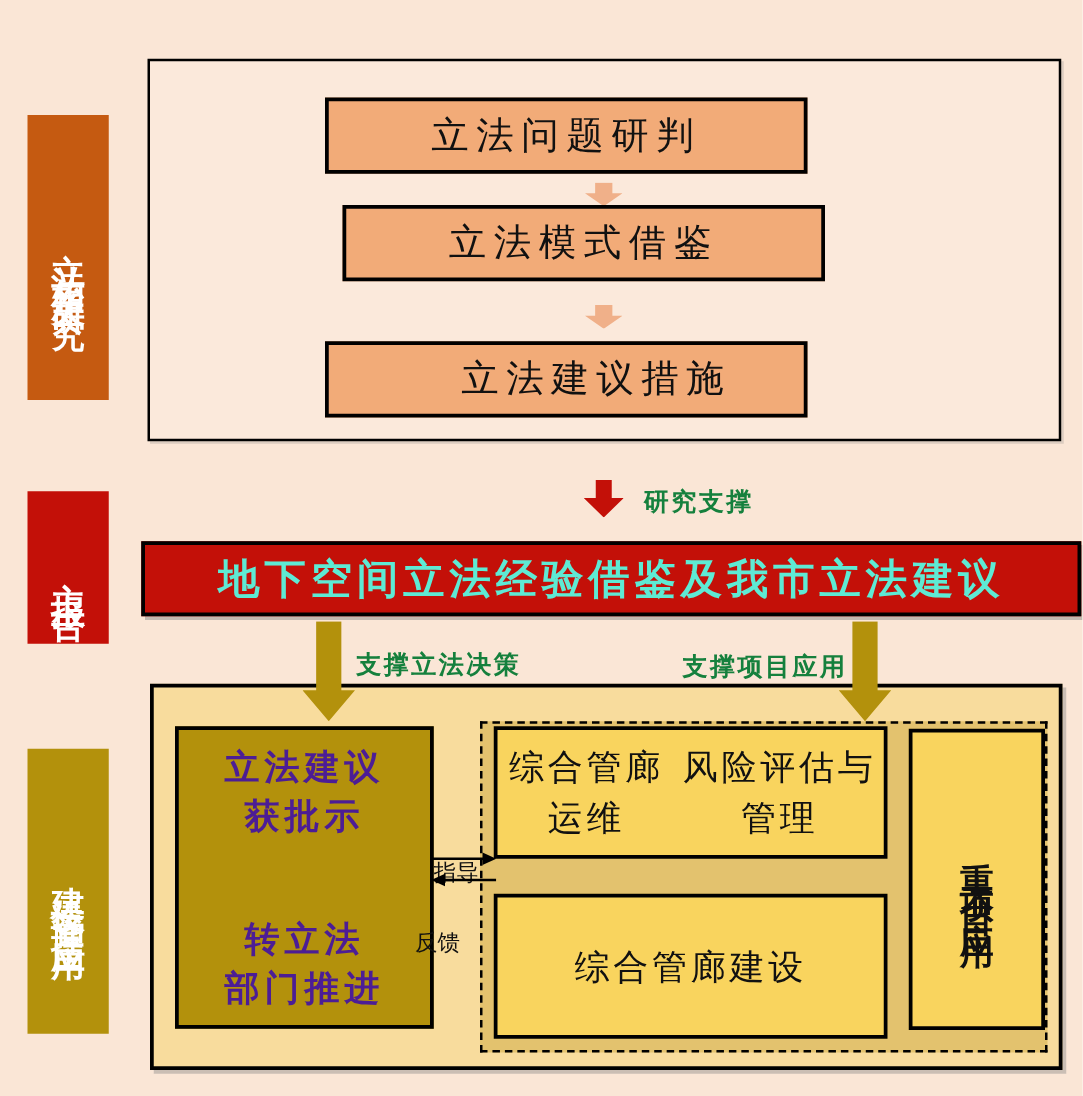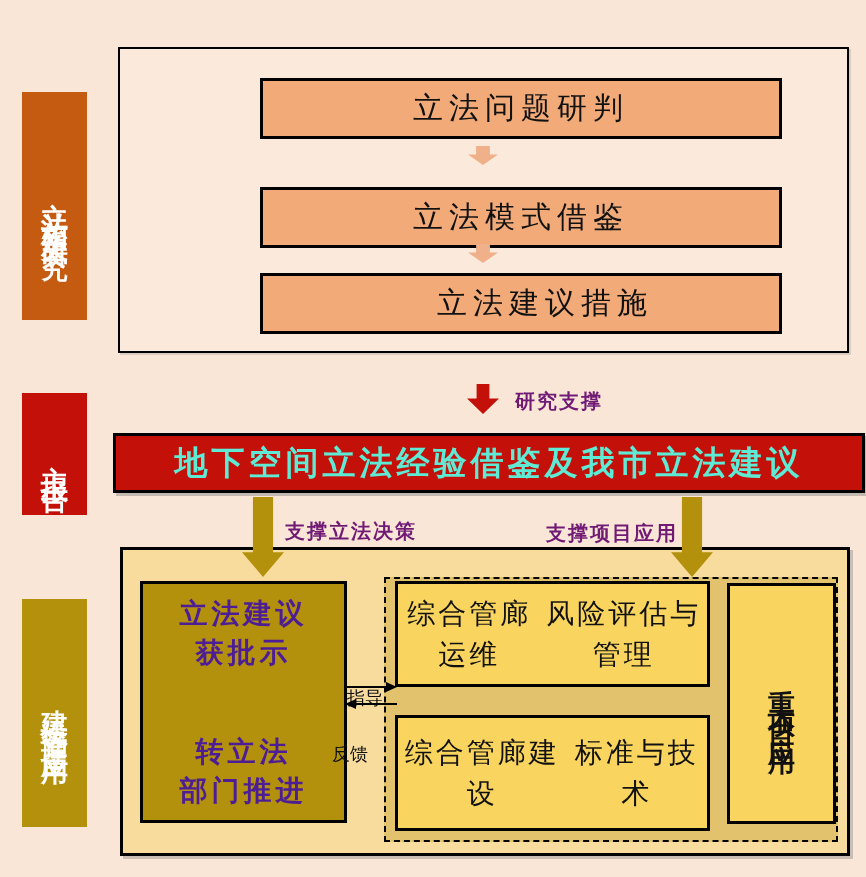--- a/index.html
+++ b/index.html
@@ -21,35 +21,35 @@
   }
   .side-label .v-text{padding-top:10px;}
 
   
   .research-frame{
     left:118px;top:47px;width:731px;height:306px;
     border:2px solid #000;background:#FBE9DB;
     box-shadow:2px 2px 0 rgba(130,130,130,0.25);
   }
   .step-box{
-    left:260px;width:522px;height:61px;
+    left:260px;width:386px;height:61px;
     background:#F2AB78;border:3px solid #000;
     font-size:30px;letter-spacing:6px;color:#111;
   }
   .step-arrow{
     left:468px;width:30px;height:19px;background:#F0B089;
     clip-path:polygon(27% 0,73% 0,73% 45%,100% 45%,50% 100%,0 45%,27% 45%);
   }
 
   
   .red-arrow{
     left:467px;top:384px;width:32px;height:30px;background:#C31008;
     clip-path:polygon(30% 0,70% 0,70% 48%,100% 48%,50% 100%,0 48%,30% 48%);
   }
-  .arrow-caption{font-size:20px;font-weight:bold;color:#701a75;letter-spacing:2px;white-space:nowrap;}
+  .arrow-caption{font-size:20px;font-weight:bold;color:#15803d;letter-spacing:2px;white-space:nowrap;}
   .banner{
     left:113px;top:433px;width:752px;height:60px;
     background:#C31008;border:3px solid #000;
     color:#5eead4;font-weight:bold;font-size:33px;letter-spacing:4px;
     box-shadow:3px 3px 0 rgba(130,130,130,0.45);
     white-space:nowrap;
   }
 
   
   .gold-arrow{
@@ -103,21 +103,21 @@
   <div class="abs side-label" style="left:22px;top:599px;width:65px;height:228px;background:#B3910C;">
     <span class="v-text">建设管理应用</span>
   </div>
 
   <div class="abs research-frame"></div>
 
   <div class="abs center step-box" style="top:78px;">
     <span>立法问题研判</span>
   </div>
   <div class="abs step-arrow" style="top:146px;"></div>
-  <div class="abs center step-box" style="top:187px;">
+  <div class="abs center step-box" style="top:164px;margin-left:14px;">
     <span>立法模式借鉴</span>
   </div>
   <div class="abs step-arrow" style="top:244px;"></div>
   <div class="abs center step-box" style="top:273px;padding-left:48px;">
     <span>立法建议措施</span>
   </div>
 
   <div class="abs red-arrow"></div>
   <div class="abs arrow-caption" style="left:515px;top:388px;">研究支撑</div>
 
@@ -144,21 +144,20 @@
   </div>
 
   <div class="abs dashed-zone"></div>
 
   <div class="abs center task-box" style="top:581px;height:106px;">
     <div>综合管廊运维</div>
     <div>风险评估与管理</div>
   </div>
   <div class="abs center task-box" style="top:715px;height:116px;">
     <div>综合管廊建设</div>
-    <div>标准与技术</div>
   </div>
 
   <div class="abs center major-box">
     <span class="v-text">重大项目应用</span>
   </div>
 
   <div class="abs tiny-label" style="left:347px;top:656px;">指导</div>
   <svg class="abs thin-arrow" style="left:345px;top:681px;" width="52" height="12" viewBox="0 0 52 12">
     <line x1="0" y1="6" x2="42" y2="6" stroke="#000" stroke-width="2"></line>
     <polygon points="41,1 52,6 41,11" fill="#000"></polygon>

